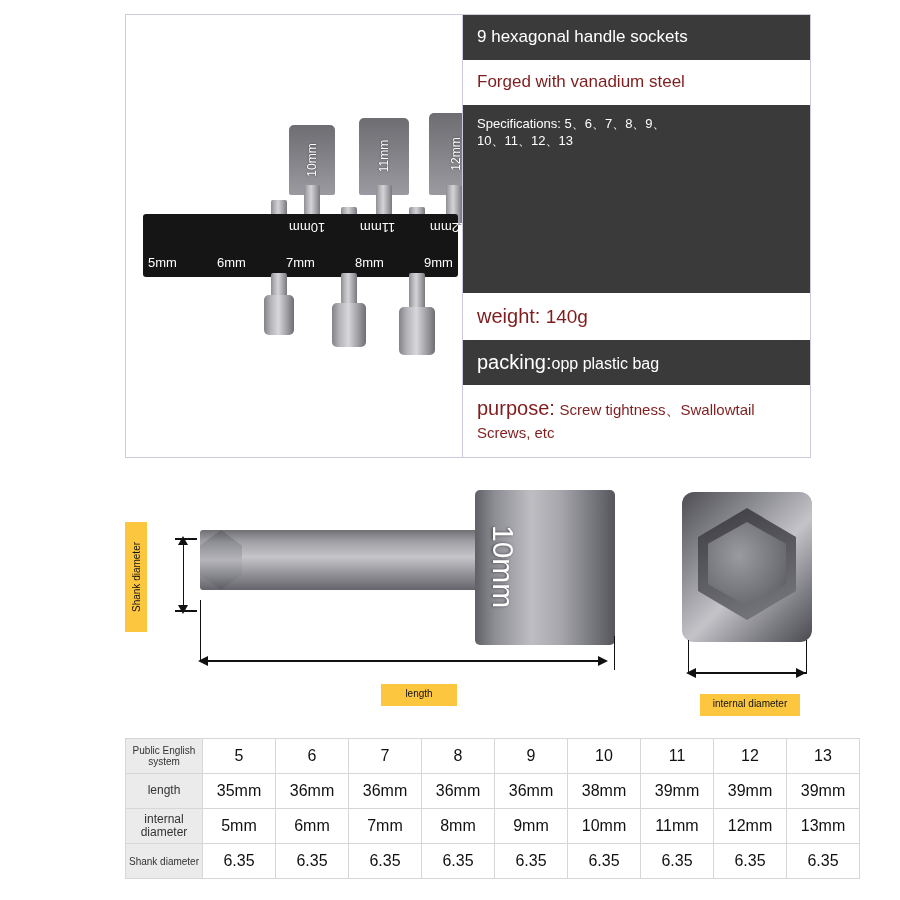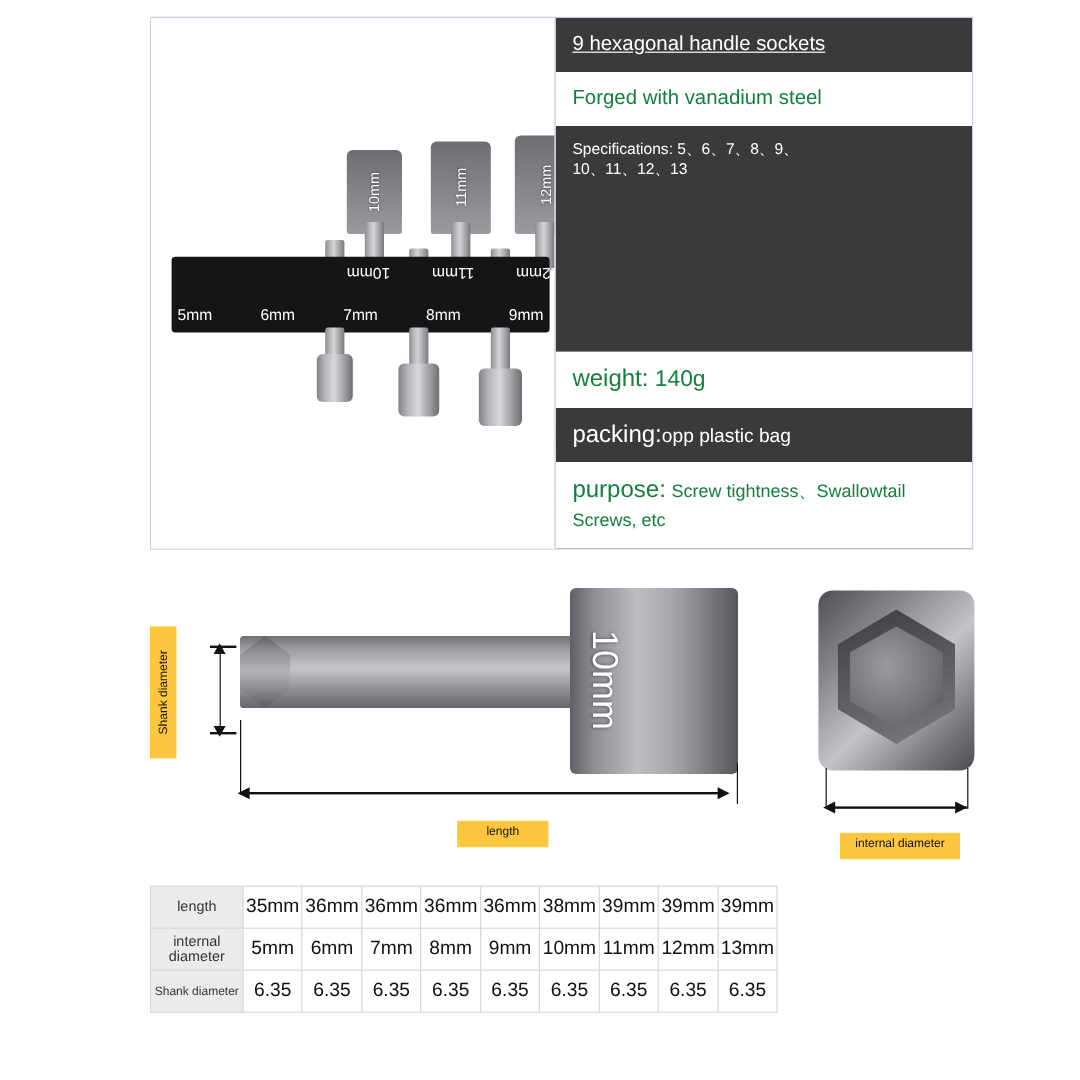--- a/index.html
+++ b/index.html
@@ -46,23 +46,23 @@
     padding: 7px 14px;
     box-sizing: border-box;
     line-height: 1.35;
   }
   .spec-row.dark {
     background: #3a3a3a;
     color: #ffffff;
   }
   .spec-row.light {
     background: #ffffff;
-    color: #15803d;
-  }
-  .r-title { font-size: 17px; padding-top: 11px; padding-bottom: 11px; text-decoration: underline;}
+    color: #7f1d1d;
+  }
+  .r-title { font-size: 17px; padding-top: 11px; padding-bottom: 11px;}
   .r-forged { font-size: 17px; padding-top: 11px; padding-bottom: 11px;}
   .r-specs { font-size: 13px; padding-top: 10px; padding-bottom: 8px; }
   .spec-spacer { flex: 1; background: #3a3a3a; }
   .r-weight { font-size: 19px; padding-top: 10px; padding-bottom: 10px;}
   .r-packing { font-size: 19px; padding-top: 9px; padding-bottom: 9px; border-radius: 21px;}
   .r-purpose { font-size: 17px; padding-top: 10px; padding-bottom: 12px; }
   .r-weight .lbl, .r-packing .lbl, .r-purpose .lbl { font-size: 20px; }
   .r-purpose .val { font-size: 15px; }
   .r-packing .val { font-size: 16px; }
 
@@ -326,20 +326,32 @@
   <div class="dimline" style="left:688px; top:672px; width:118px; height:2px;"></div>
   <div class="arrow-l" style="left:686px; top:668px;"></div>
   <div class="arrow-r" style="left:796px; top:668px;"></div>
   <div class="dimline" style="left:688px; top:640px; width:1px; height:34px;"></div>
   <div class="dimline" style="left:806px; top:640px; width:1px; height:34px;"></div>
   <div class="tag" style="left:700px; top:694px; width:100px; height:22px;">internal diameter</div>
 </div>
 
 <table class="spec-table">
   <tbody>
+    <tr>
+      <td class="rowhead small">Public English system</td>
+      <td class="datacell">5</td>
+      <td class="datacell">6</td>
+      <td class="datacell">7</td>
+      <td class="datacell">8</td>
+      <td class="datacell">9</td>
+      <td class="datacell">10</td>
+      <td class="datacell">11</td>
+      <td class="datacell">12</td>
+      <td class="datacell">13</td>
+    </tr>
     <tr>
       <td class="rowhead">length</td>
       <td>35mm</td>
       <td>36mm</td>
       <td>36mm</td>
       <td>36mm</td>
       <td>36mm</td>
       <td>38mm</td>
       <td>39mm</td>
       <td>39mm</td>

